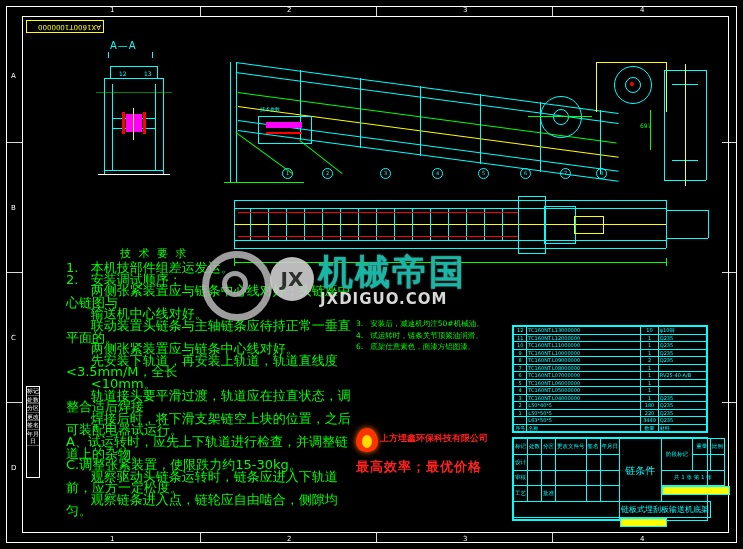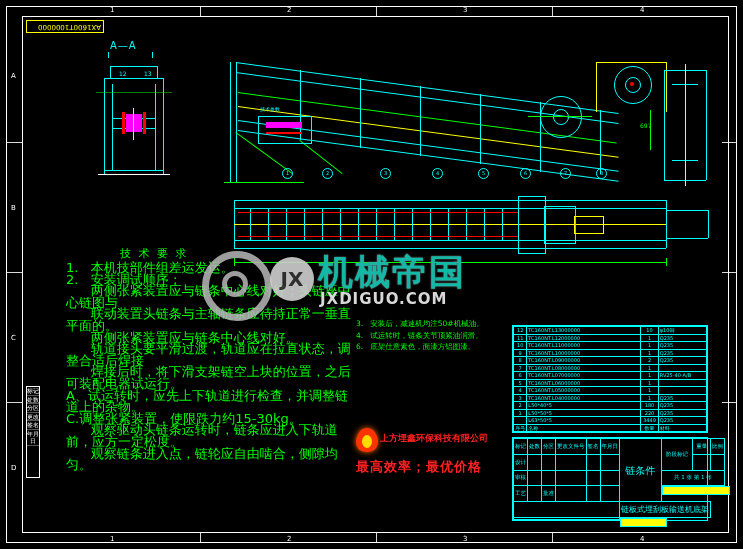--- a/index.html
+++ b/index.html
@@ -251,22 +251,25 @@
   <div class="bub" style="left:520px;top:168px;">6</div>
   <div class="bub" style="left:560px;top:168px;">7</div>
   <div class="bub" style="left:596px;top:168px;">8</div>
 
   <div class="txt tech-title">技 术 要 求</div>
 
   <div class="abs tech-col1">
     <p>1.   本机技部件组差运发运。</p>
     <p>2.   安装调试顺序：</p>
     <p>      两侧张紧装置应与链条中心线对好；头链座中心链图与</p>
+    <p>      输送机中心线对好。</p>
     <p>      联动装置头链条与主轴链条应待持正常一垂直平面的。</p>
     <p>      两侧张紧装置应与链条中心线对好。</p>
+    <p>      先安装下轨道，再安装上轨道，轨道直线度&lt;3.5mm/M，全长</p>
+    <p>      &lt;10mm。</p>
     <p>      轨道接头要平滑过渡，轨道应在拉直状态，调整合适后焊接</p>
     <p>      焊接后时，将下滑支架链空上块的位置，之后可装配电器试运行。</p>
     <p>A、试运转时，应先上下轨道进行检查，并调整链道上的杂物。</p>
     <p>C.调整张紧装置，使限跌力约15-30kg。</p>
     <p>      观察驱动头链条运转时，链条应进入下轨道前，应方一定松度。</p>
     <p>      观察链条进入点，链轮应自由啮合，侧隙均匀。</p>
   </div>
 
   <div class="abs tech-col2">
     <p>3.   安装后，减速机均注50#机械油。</p>

